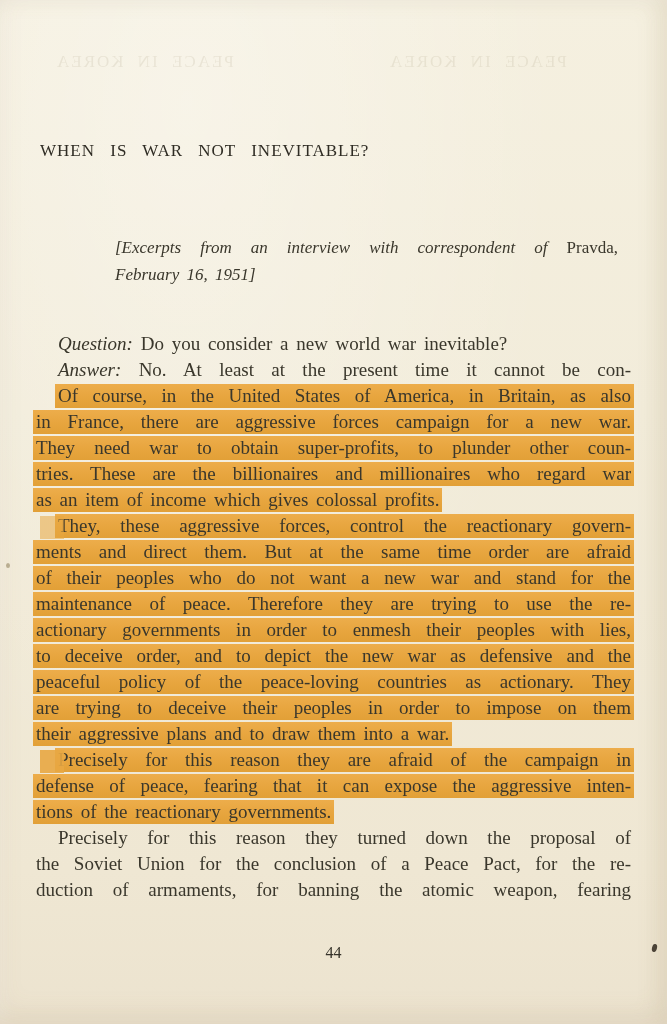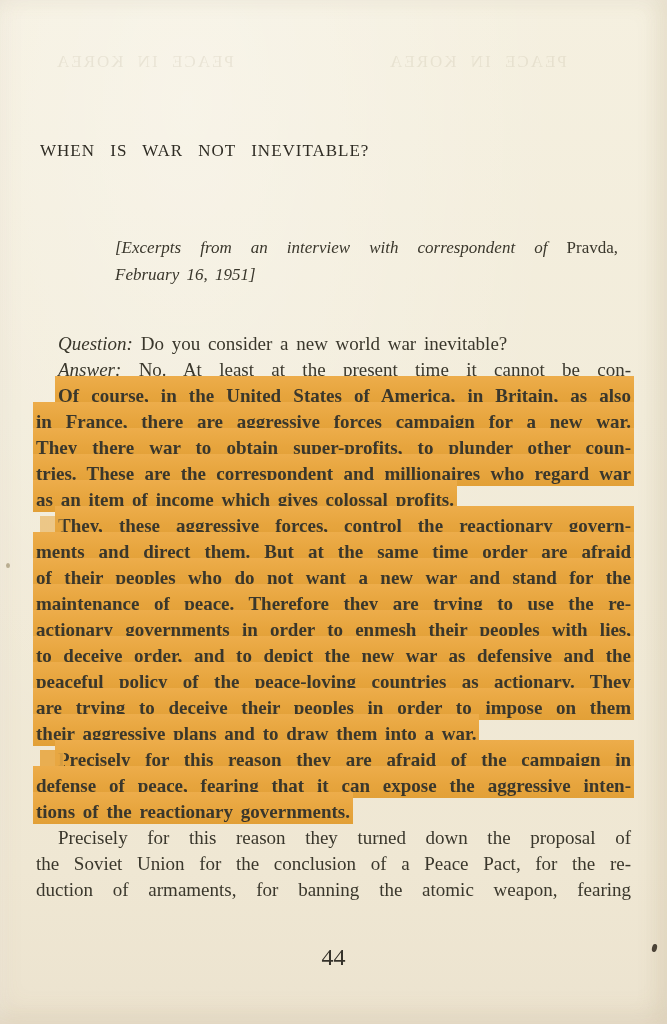--- a/index.html
+++ b/index.html
@@ -41,31 +41,30 @@
   .roman { font-style:normal; }
   .bodytext {
     position:absolute; top:331px; left:36px; width:595px;
     font-size:19px; line-height:26px; word-spacing:3px;
   }
   .line { position:relative; }
   .line.just   { text-align:justify; text-align-last:justify; }
   .line.indent { padding-left:22px; }
   .hl {
     background:linear-gradient(180deg,#edad4b 0%,#e7a53e 55%,#e2a037 100%);
-    margin:0 -3px; padding:9px 3px 2px;
+    margin:0 -3px; padding:1px 3px 2px;
     box-decoration-break:clone;
-    font-weight:bold;
   }
   .indent-patch {
     position:absolute; left:4px; top:3px; width:24px; height:23px;
     background:#e8a742;
   }
   .pagenum {
     position:absolute; top:944px; left:36px; width:595px;
-    text-align:center; font-size:24px; color:#35322a;
+    text-align:center; font-size:16px; color:#35322a;
   }
   .speck-right {
     position:absolute; left:652px; top:944px; width:5px; height:8px;
     background:#4b4337; border-radius:50%; transform:rotate(14deg);
   }
   .speck-left {
     position:absolute; left:6px; top:563px; width:4px; height:5px;
     background:#b9ad90; border-radius:50%;
   }
 </style>
@@ -87,22 +86,22 @@
   <div class="bodytext">
       <div>
         <div class="line indent"><span class="plain"><i>Question:</i> Do you consider a new world war inevitable?</span></div>
       </div>
       <div>
         <div class="line just indent"><span class="plain"><i>Answer:</i> No.  At least at the present time it cannot be con-</span></div>
       </div>
       <div>
         <div class="line just indent"><span class="hl">Of course, in the United States of America, in Britain, as also</span></div>
         <div class="line just"><span class="hl">in France, there are aggressive forces campaign for a new war.</span></div>
-        <div class="line just"><span class="hl">They there war to obtain super-profits, to plunder other coun-</span></div>
-        <div class="line just"><span class="hl">tries.  These are the correspondent and millionaires who regard war</span></div>
+        <div class="line just"><span class="hl">They need war to obtain super-profits, to plunder other coun-</span></div>
+        <div class="line just"><span class="hl">tries.  These are the billionaires and millionaires who regard war</span></div>
         <div class="line"><span class="hl">as an item of income which gives colossal profits.</span></div>
       </div>
       <div>
         <div class="line just indent"><span class="indent-patch" style="opacity: 0.55;"></span><span class="hl">They, these aggressive forces, control the reactionary govern-</span></div>
         <div class="line just"><span class="hl">ments and direct them.  But at the same time order are afraid</span></div>
         <div class="line just"><span class="hl">of their peoples who do not want a new war and stand for the</span></div>
         <div class="line just"><span class="hl">maintenance of peace.  Therefore they are trying to use the re-</span></div>
         <div class="line just"><span class="hl">actionary governments in order to enmesh their peoples with lies,</span></div>
         <div class="line just"><span class="hl">to deceive order, and to depict the new war as defensive and the</span></div>
         <div class="line just"><span class="hl">peaceful policy of the peace-loving countries as actionary.  They</span></div>

